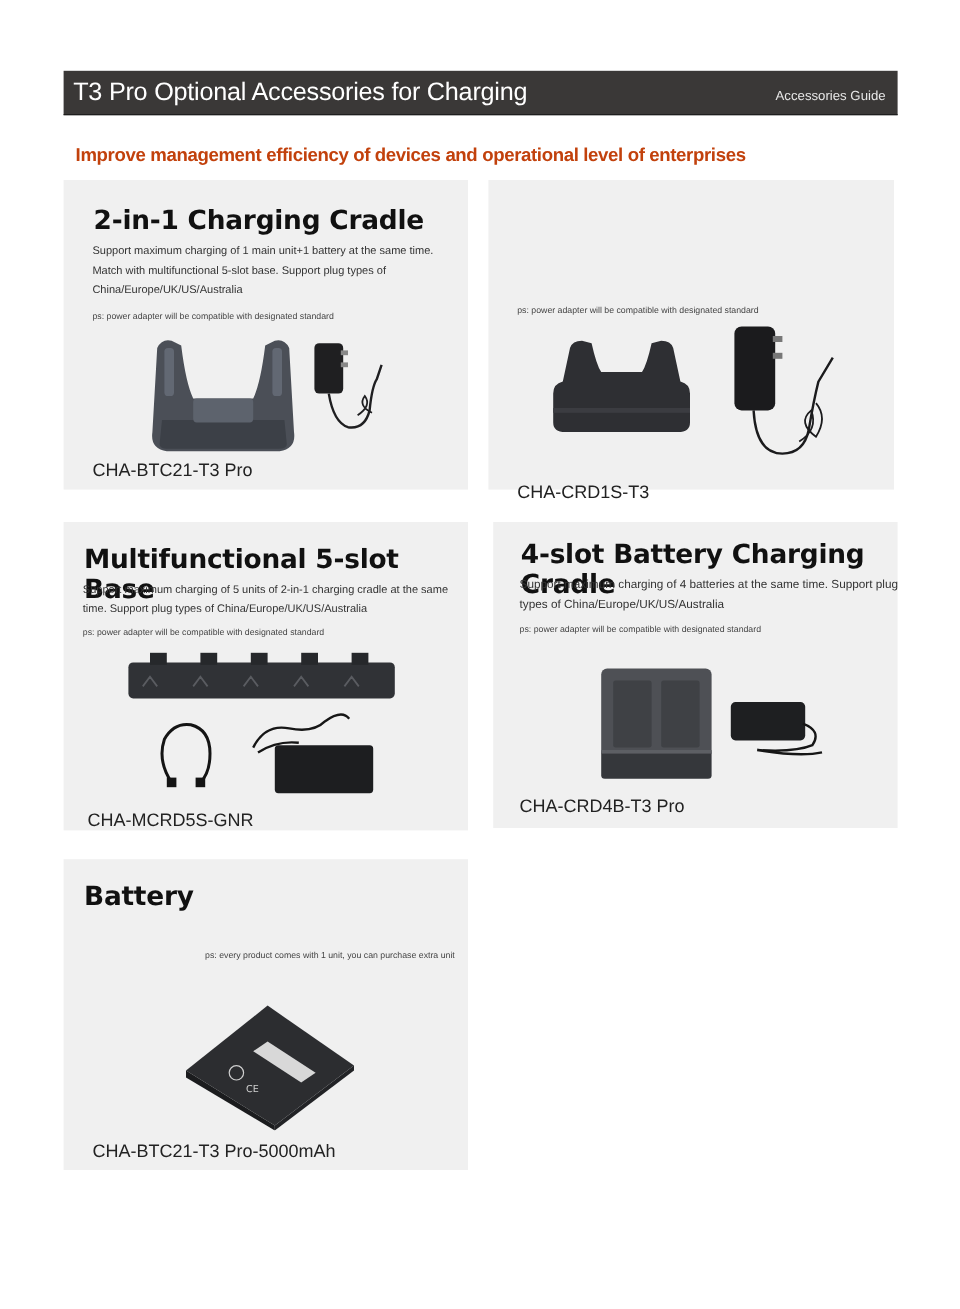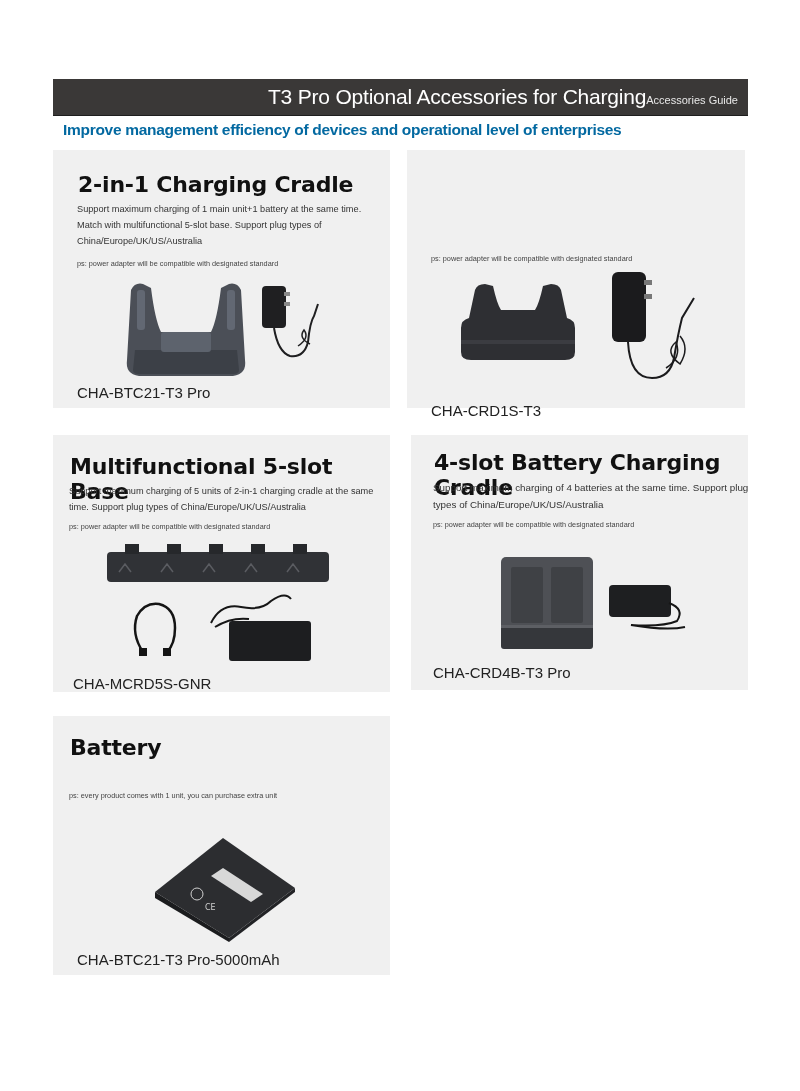--- a/index.html
+++ b/index.html
@@ -1,31 +1,30 @@
 <!DOCTYPE html>
 <html><head>
 <meta charset="utf-8">
 <style>
   * { box-sizing: border-box; margin: 0; padding: 0; }
   html, body { width: 800px; height: 1091px; background: #ffffff; overflow: hidden; }
   body { position: relative; font-family: "DejaVu Sans", "Liberation Sans", sans-serif; color: #222; }
 
   .header-bar {
     position: absolute; left: 53px; top: 59px; width: 695px; height: 37px;
-    background: #3a3837; color: #fff; display: flex; align-items: center; justify-content: flex-end;
+    background: #3a3837; color: #fff; display: flex; align-items: center; justify-content: space-between;
     padding: 0 10px 0 8px;
     border-bottom: 1px solid #1e1e1e;
-    margin-top: 20px;
   }
   .header-title { font-size: 21px; font-weight: normal; letter-spacing: -0.2px; font-family: "Liberation Sans", sans-serif; }
   .header-sub { font-size: 11px; color: #e8e8e8; margin-top: 6px; font-family: "Liberation Sans", sans-serif; }
 
   .tagline {
     position: absolute; left: 63px; top: 121px; width: 680px;
-    font-size: 15.5px; font-weight: bold; color: #0369a1; letter-spacing: -0.3px;
+    font-size: 15.5px; font-weight: bold; color: #c2410c; letter-spacing: -0.3px;
     font-family: "Liberation Sans", sans-serif;
   }
 
   .panel { position: absolute; background: #f0f0f0; }
   .panel .title {
     position: absolute; font-weight: bold; color: #111; font-size: 22px; letter-spacing: -0.2px;
     font-family: "DejaVu Sans", sans-serif;
   }
   .panel .desc {
     position: absolute; font-size: 9.2px; line-height: 16px; color: #333;
@@ -122,21 +121,21 @@
     <rect x="2" y="70" width="92" height="24" rx="3" fill="#35373b"></rect>
     <rect x="2" y="70" width="92" height="3" fill="#5d5f64"></rect>
   </svg>
   <svg class="img" style="left:196px;top:148px;" width="80" height="52" viewBox="0 0 80 52">
     <rect x="2" y="2" width="62" height="32" rx="4" fill="#1e1f21"></rect>
     <path d="M62 20 Q78 26 70 38 Q56 44 24 42 Q60 48 78 44" stroke="#161616" stroke-width="2" fill="none"></path>
   </svg>
   <div class="model" style="left:22px;top:229px;">CHA-CRD4B-T3 Pro</div>
 </div>
 
-<div class="panel" style="left:53px;top:716px;width:337px;height:259px;">
+<div class="panel" style="left:53px;top:716px;width:337px;height:259px;text-align:right;">
   <div class="title" style="left:17px;top:19px;">Battery</div>
   <div class="note" style="left:16px;top:75px;width:310px;">ps: every product comes with 1 unit, you can purchase extra unit</div>
   <svg class="img" style="left:98px;top:118px;" width="148" height="108" viewBox="0 0 148 108">
     <path d="M4 58 L72 4 L144 54 L78 104 Z" fill="#2c2d30"></path>
     <path d="M4 58 L4 64 L78 108 L78 104 Z" fill="#1b1c1e"></path>
     <path d="M78 104 L78 108 L144 58 L144 54 Z" fill="#222326"></path>
     <path d="M72 34 L112 60 L100 68 L60 42 Z" fill="#d8d8d8"></path>
     <circle cx="46" cy="60" r="6" fill="none" stroke="#cfcfcf" stroke-width="1"></circle>
     <text x="54" y="76" font-size="8" fill="#cfcfcf" font-family="DejaVu Sans, sans-serif">CE</text>
   </svg>

